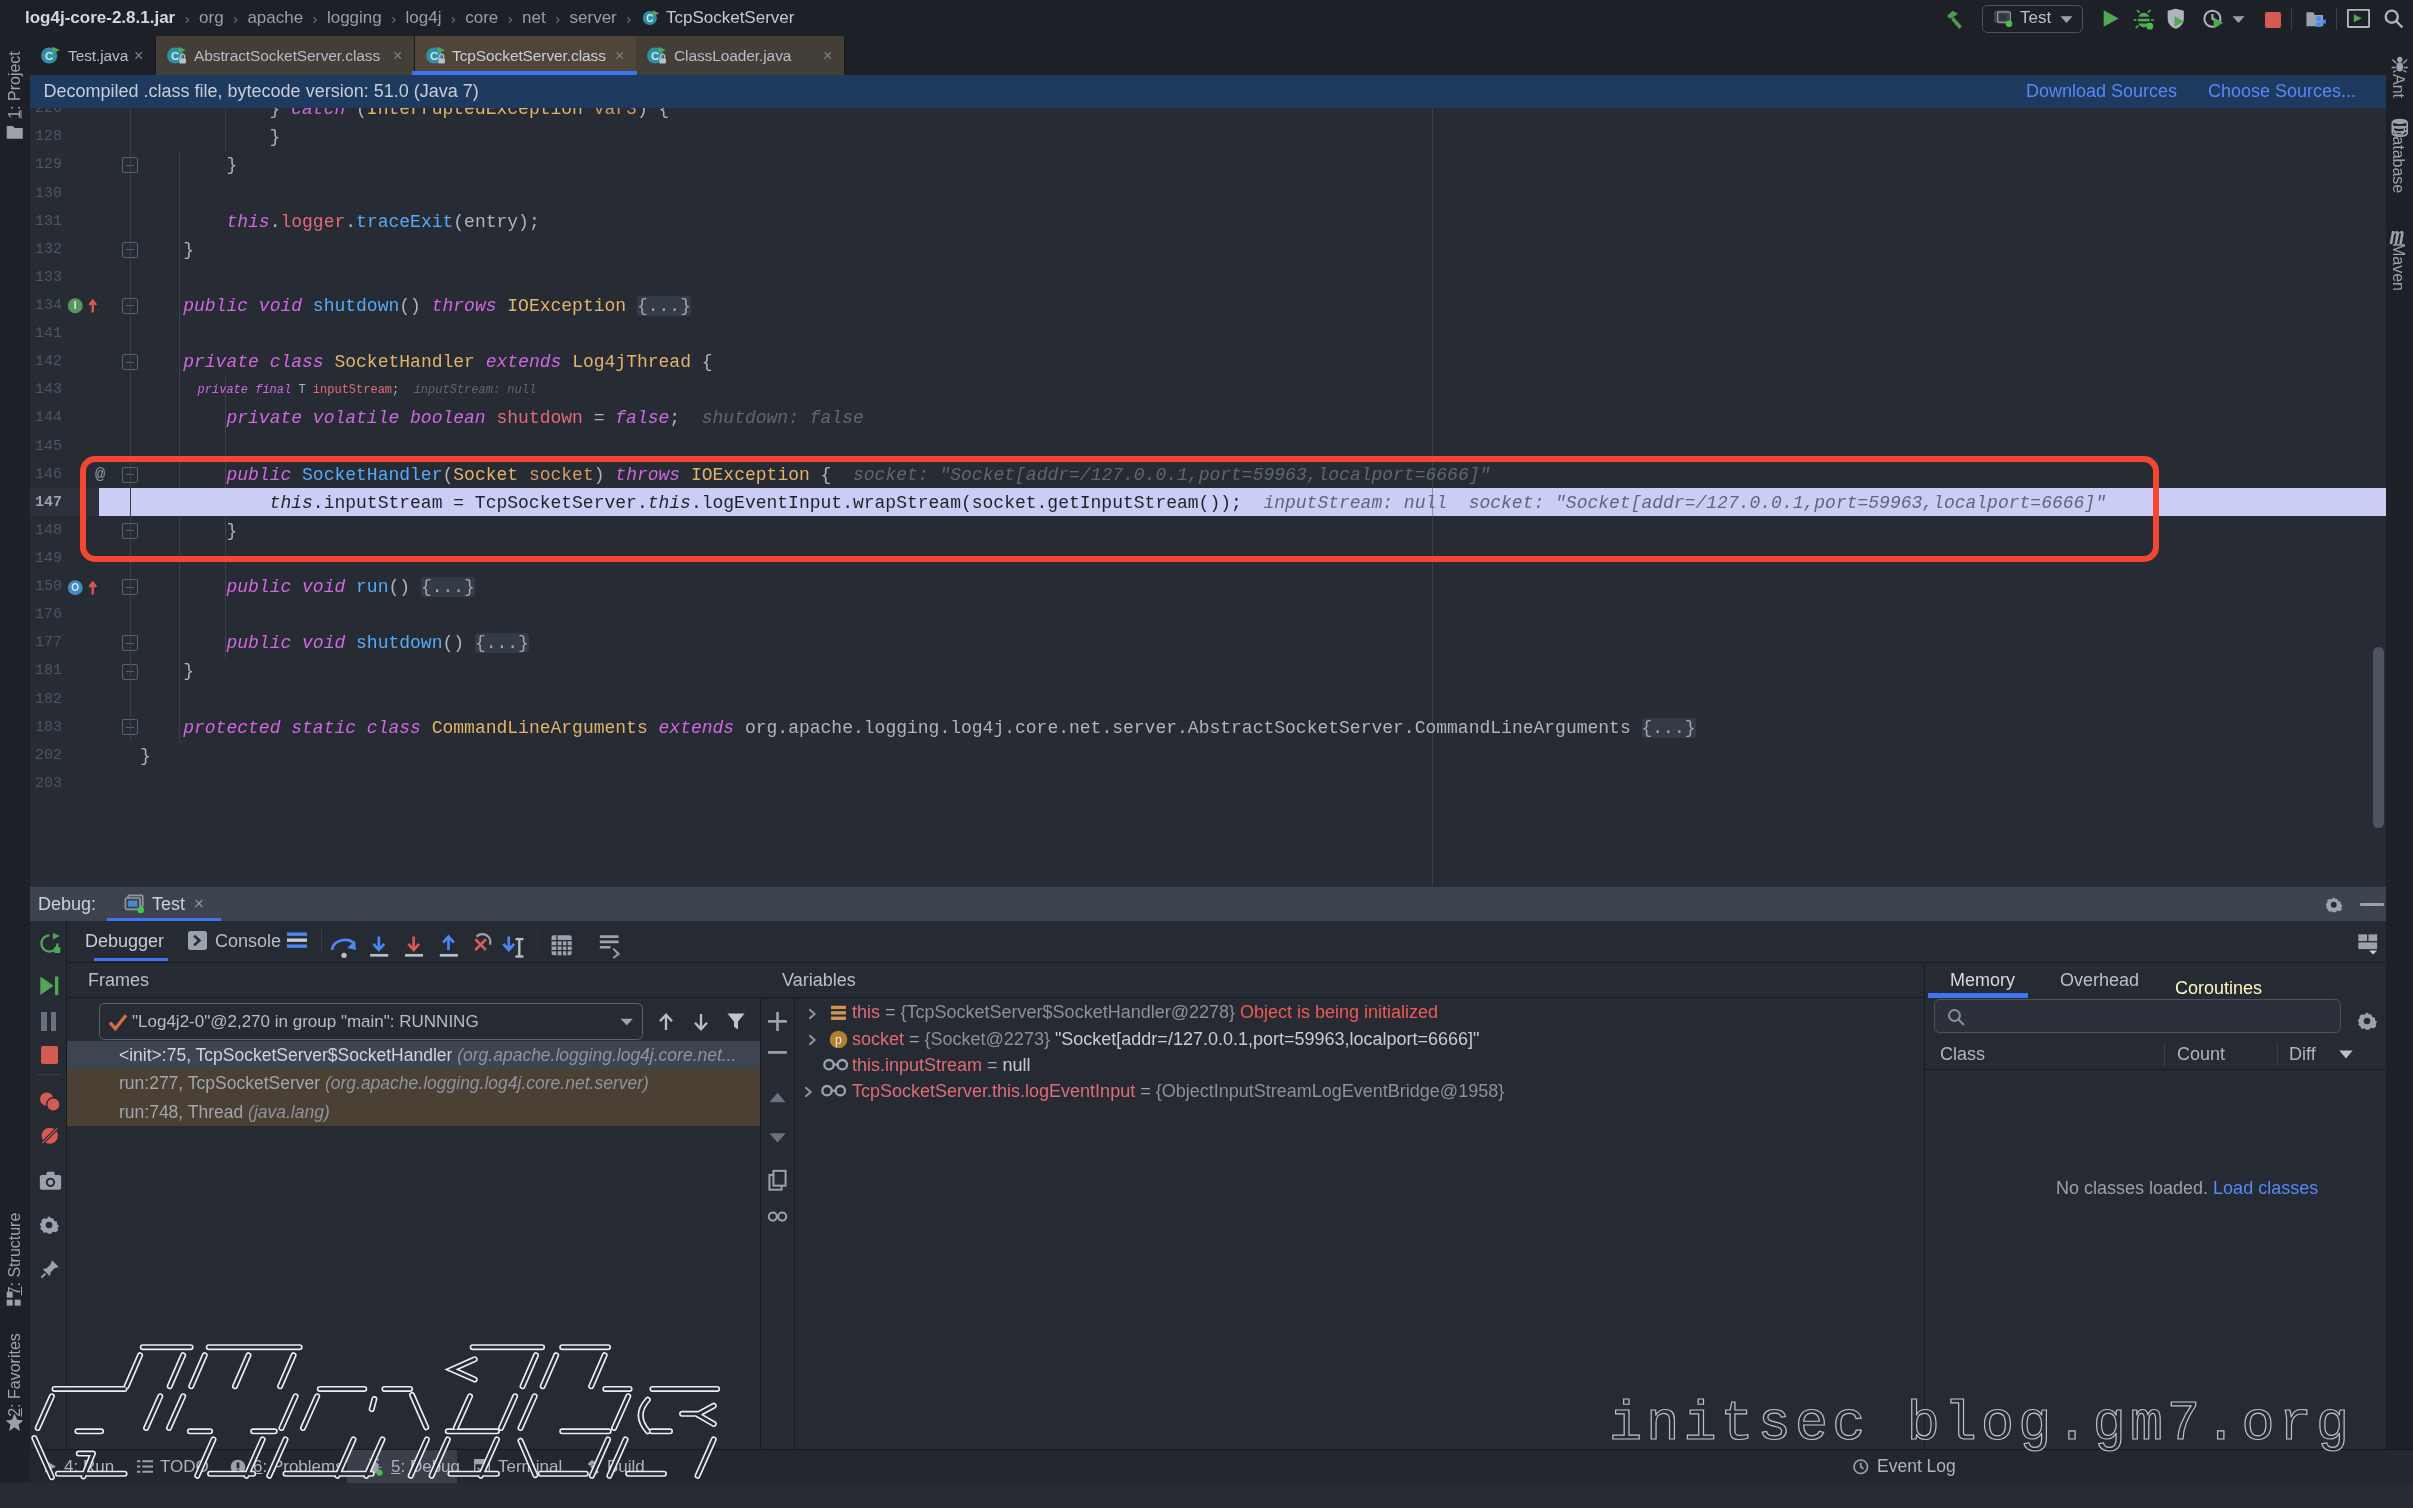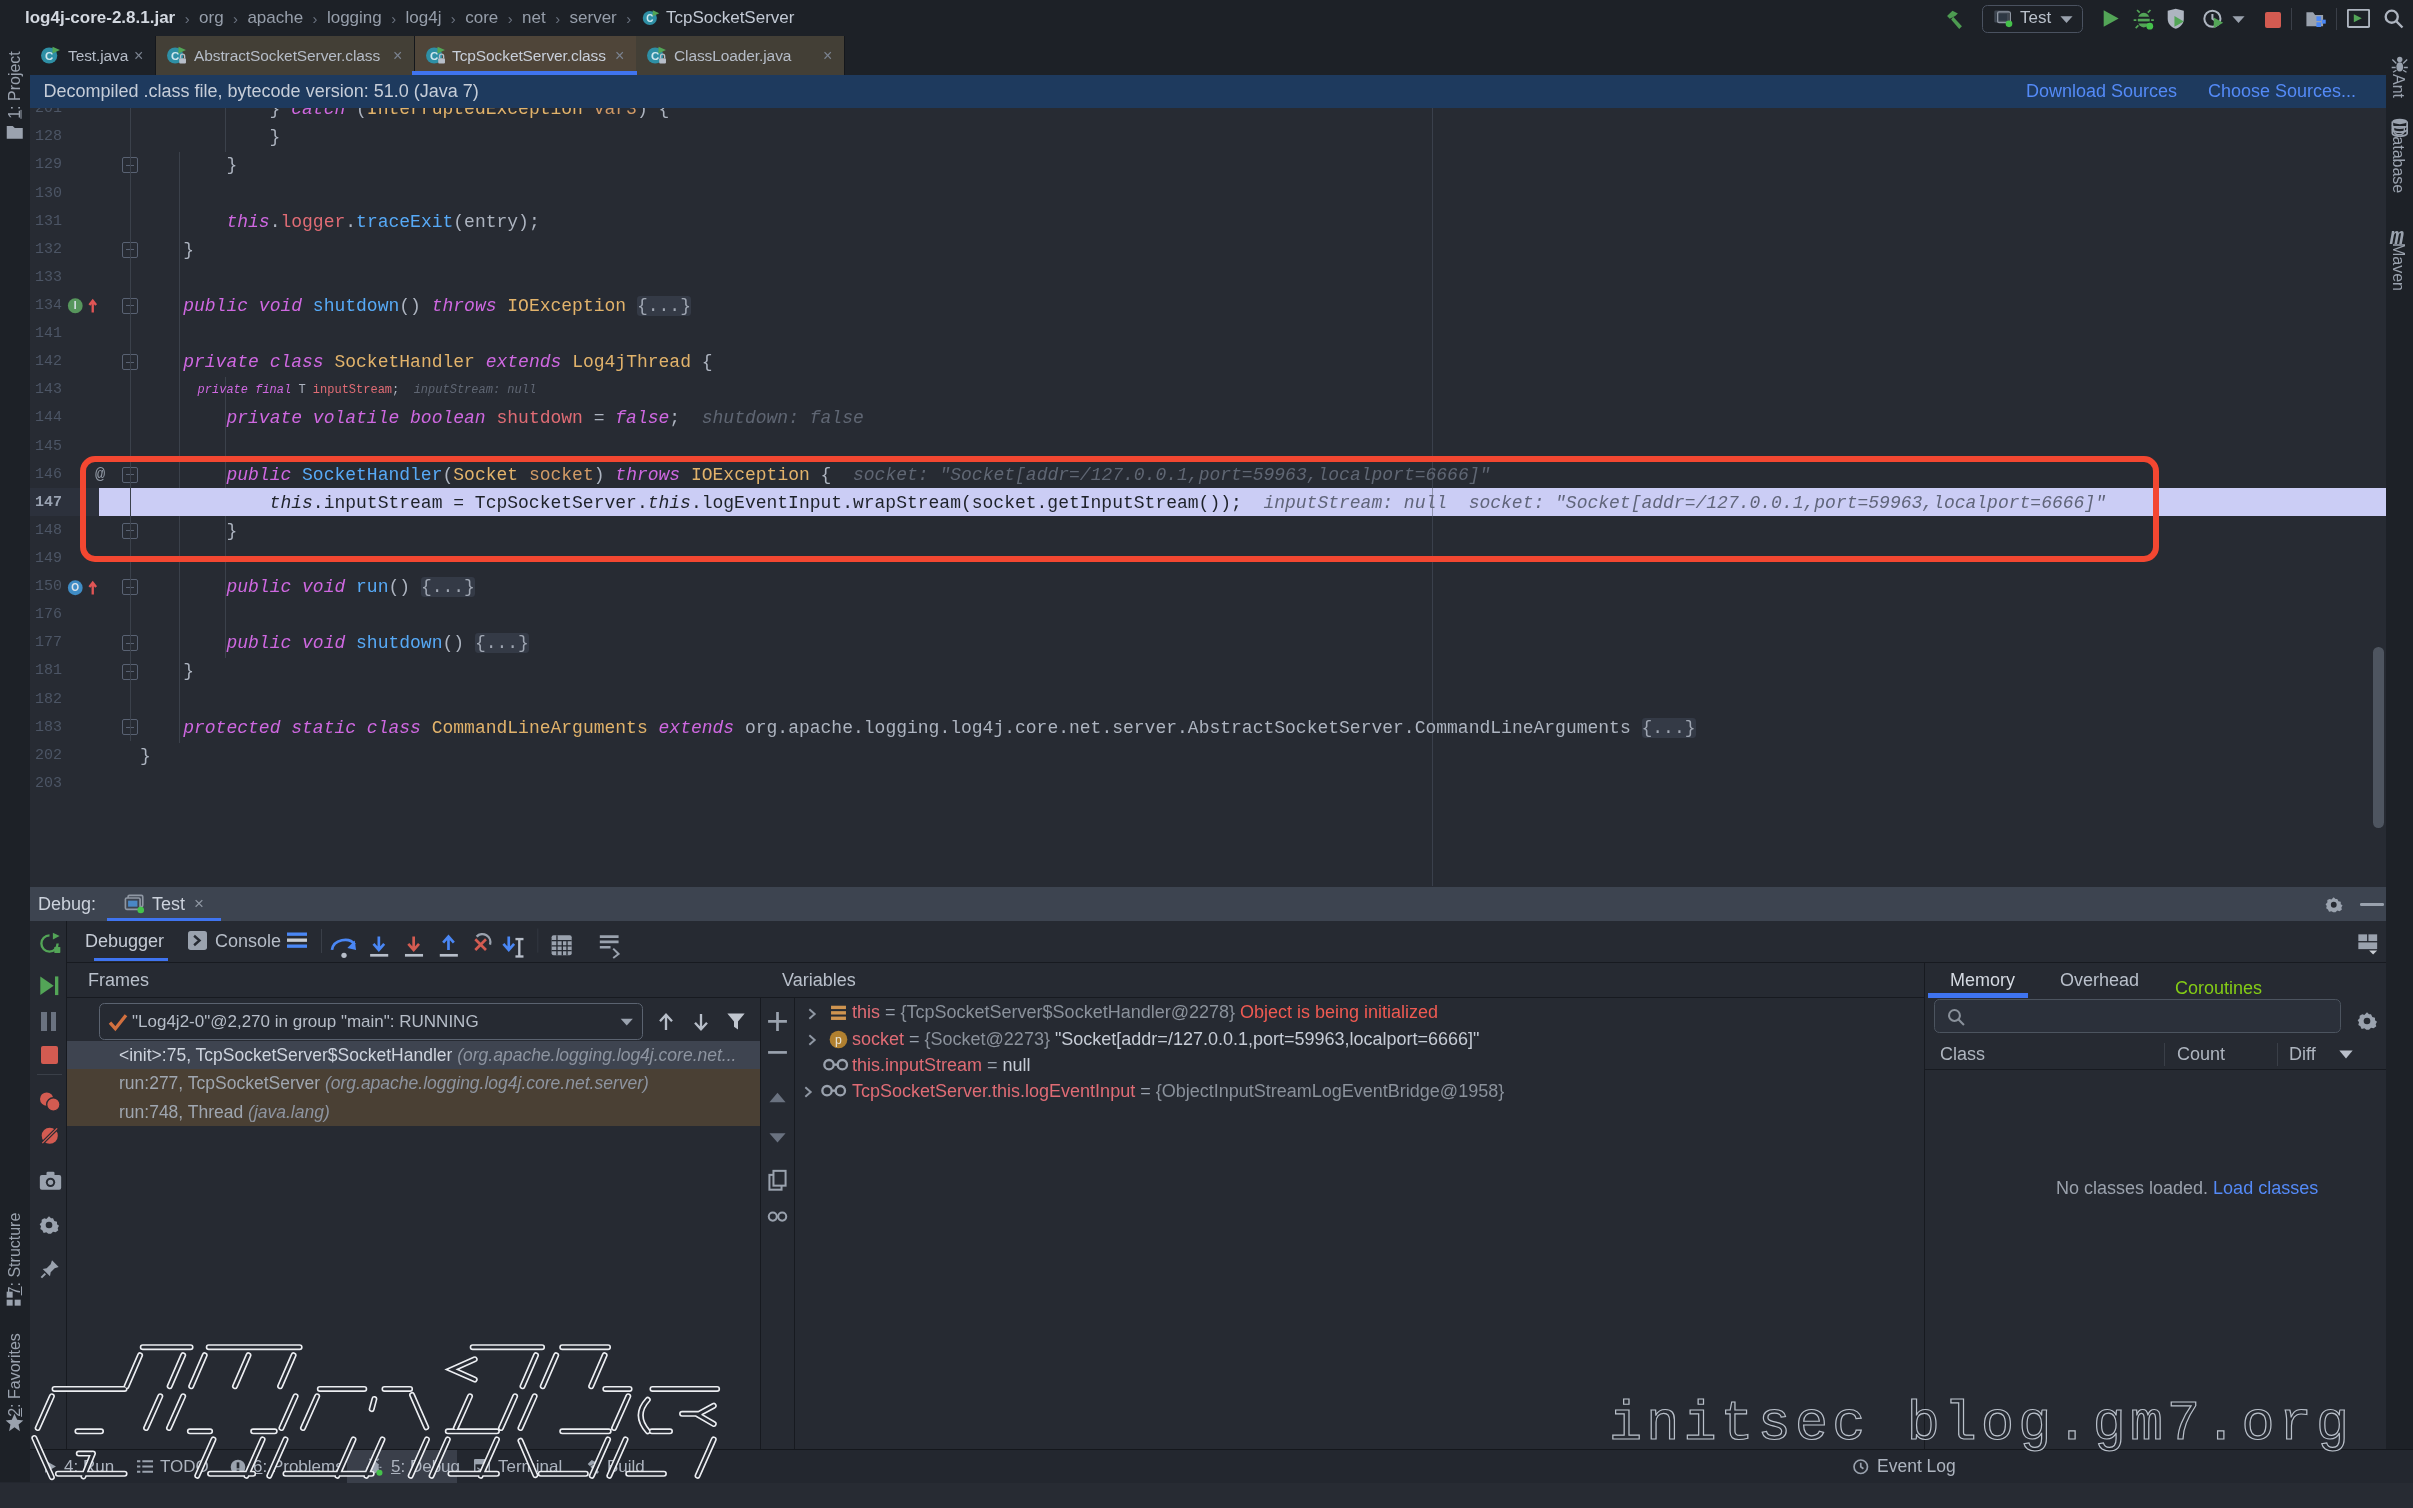--- a/index.html
+++ b/index.html
@@ -172,21 +172,21 @@
 <div class="abs mono" style="left:110px;top:442px;height:28px;line-height:28px;font-size:18px;white-space:pre;"><span class="pln">        }</span></div>
 <div class="abs mono" style="left:110px;top:470px;height:28px;line-height:28px;font-size:18px;white-space:pre;"></div>
 <div class="abs mono" style="left:110px;top:498px;height:28px;line-height:28px;font-size:18px;white-space:pre;"><span class="pln">        </span><span class="kw">public void</span><span class="pln"> </span><span class="mth">run</span><span class="pln">() </span><span class="fold">{...}</span></div>
 <div class="abs mono" style="left:110px;top:526px;height:28px;line-height:28px;font-size:18px;white-space:pre;"></div>
 <div class="abs mono" style="left:110px;top:554px;height:28px;line-height:28px;font-size:18px;white-space:pre;"><span class="pln">        </span><span class="kw">public void</span><span class="pln"> </span><span class="mth">shutdown</span><span class="pln">() </span><span class="fold">{...}</span></div>
 <div class="abs mono" style="left:110px;top:582px;height:28px;line-height:28px;font-size:18px;white-space:pre;"><span class="pln">    }</span></div>
 <div class="abs mono" style="left:110px;top:611px;height:28px;line-height:28px;font-size:18px;white-space:pre;"></div>
 <div class="abs mono" style="left:110px;top:639px;height:28px;line-height:28px;font-size:18px;white-space:pre;"><span class="pln">    </span><span class="kw">protected static class</span><span class="pln"> </span><span class="cls">CommandLineArguments</span><span class="pln"> </span><span class="kw">extends</span><span class="pln"> org.apache.logging.log4j.core.net.server.AbstractSocketServer.CommandLineArguments </span><span class="fold">{...}</span></div>
 <div class="abs mono" style="left:110px;top:667px;height:28px;line-height:28px;font-size:18px;white-space:pre;"><span class="pln">}</span></div>
 <div class="abs mono" style="left:110px;top:695px;height:28px;line-height:28px;font-size:18px;white-space:pre;"></div>
-<div class="abs mono" style="left:0;top:20px;width:32px;height:28px;line-height:28px;font-size:15px;color:#4c5565;font-weight:normal;text-align:right;">201</div>
+<div class="abs mono" style="left:0;top:20px;width:32px;height:28px;line-height:28px;font-size:15px;color:#4c5565;font-weight:normal;text-align:right;">226</div>
 <div class="abs mono" style="left:0;top:48px;width:32px;height:28px;line-height:28px;font-size:15px;color:#4c5565;font-weight:normal;text-align:right;">128</div>
 <div class="abs mono" style="left:0;top:76px;width:32px;height:28px;line-height:28px;font-size:15px;color:#4c5565;font-weight:normal;text-align:right;">129</div>
 <div class="abs mono" style="left:0;top:105px;width:32px;height:28px;line-height:28px;font-size:15px;color:#4c5565;font-weight:normal;text-align:right;">130</div>
 <div class="abs mono" style="left:0;top:133px;width:32px;height:28px;line-height:28px;font-size:15px;color:#4c5565;font-weight:normal;text-align:right;">131</div>
 <div class="abs mono" style="left:0;top:161px;width:32px;height:28px;line-height:28px;font-size:15px;color:#4c5565;font-weight:normal;text-align:right;">132</div>
 <div class="abs mono" style="left:0;top:189px;width:32px;height:28px;line-height:28px;font-size:15px;color:#4c5565;font-weight:normal;text-align:right;">133</div>
 <div class="abs mono" style="left:0;top:217px;width:32px;height:28px;line-height:28px;font-size:15px;color:#4c5565;font-weight:normal;text-align:right;">134</div>
 <div class="abs mono" style="left:0;top:245px;width:32px;height:28px;line-height:28px;font-size:15px;color:#4c5565;font-weight:normal;text-align:right;">141</div>
 <div class="abs mono" style="left:0;top:273px;width:32px;height:28px;line-height:28px;font-size:15px;color:#4c5565;font-weight:normal;text-align:right;">142</div>
 <div class="abs mono" style="left:0;top:301px;width:32px;height:28px;line-height:28px;font-size:15px;color:#4c5565;font-weight:normal;text-align:right;">143</div>
@@ -412,21 +412,21 @@
       </svg>
 <svg class="abs" style="left:791px;top:195px;" width="28" height="16" viewBox="0 0 42 24">
         <circle cx="9" cy="13" r="7" fill="none" stroke="#9aa2ae" stroke-width="3.5"></circle>
         <circle cx="29" cy="13" r="7" fill="none" stroke="#9aa2ae" stroke-width="3.5"></circle>
         <path d="M16 13 H22" stroke="#9aa2ae" stroke-width="3.5"></path>
       </svg>
 <div class="abs" style="left:822px;top:191px;height:27px;line-height:27px;font-size:18px;white-space:nowrap;"><span style="color:#e06c75;">TcpSocketServer.this.logEventInput</span><span style="color:#9aa2ae;"> = </span><span style="color:#8a919b;">{ObjectInputStreamLogEventBridge@1958}</span></div>
 <div class="abs" style="left:1894px;top:75px;width:0.7px;height:488px;background:#171a20;"></div>
 <div class="abs" style="left:1920px;top:75px;height:36px;display:flex;align-items:center;font-size:18px;color:#d5dae2;">Memory</div>
 <div class="abs" style="left:2030px;top:75px;height:36px;display:flex;align-items:center;font-size:18px;color:#b9c0cb;">Overhead</div>
-<div class="abs" style="left:2145px;top:75px;height:52px;display:flex;align-items:center;font-size:18px;color:#84cc16;">Coroutines</div>
+<div class="abs" style="left:2145px;top:75px;height:52px;display:flex;align-items:center;font-size:18px;color:#fef9c3;">Coroutines</div>
 <div class="abs" style="left:1898px;top:106px;width:100px;height:4.7px;background:#3f74f0;"></div>
 <div class="abs" style="left:1904px;top:112px;width:407px;height:34px;border:1.3px solid #4c545f;border-radius:5.4px;background:#2b303a;"></div>
 <svg class="abs" style="left:1917px;top:121px;" width="19" height="19" viewBox="0 0 28 28">
         <circle cx="11" cy="11" r="8" fill="none" stroke="#8a919b" stroke-width="3"></circle>
         <path d="M17 17 L25 25" stroke="#8a919b" stroke-width="3"></path>
       </svg>
 <svg class="abs" style="left:2327px;top:124px;" width="20" height="20" viewBox="0 0 30 30">
         <path d="M15 2 L18 5 H21 L23 9 L27 10 L27 14 L30 16 L28 20 L29 23 L25 26 L21 25 L18 28 H14 L11 26 L7 27 L5 23 L2 21 L3 17 L1 14 L4 11 L4 7 L8 5 L11 6 Z" fill="#9aa2ae"></path>
         <circle cx="15" cy="15" r="5" fill="#262a32"></circle>
       </svg>

